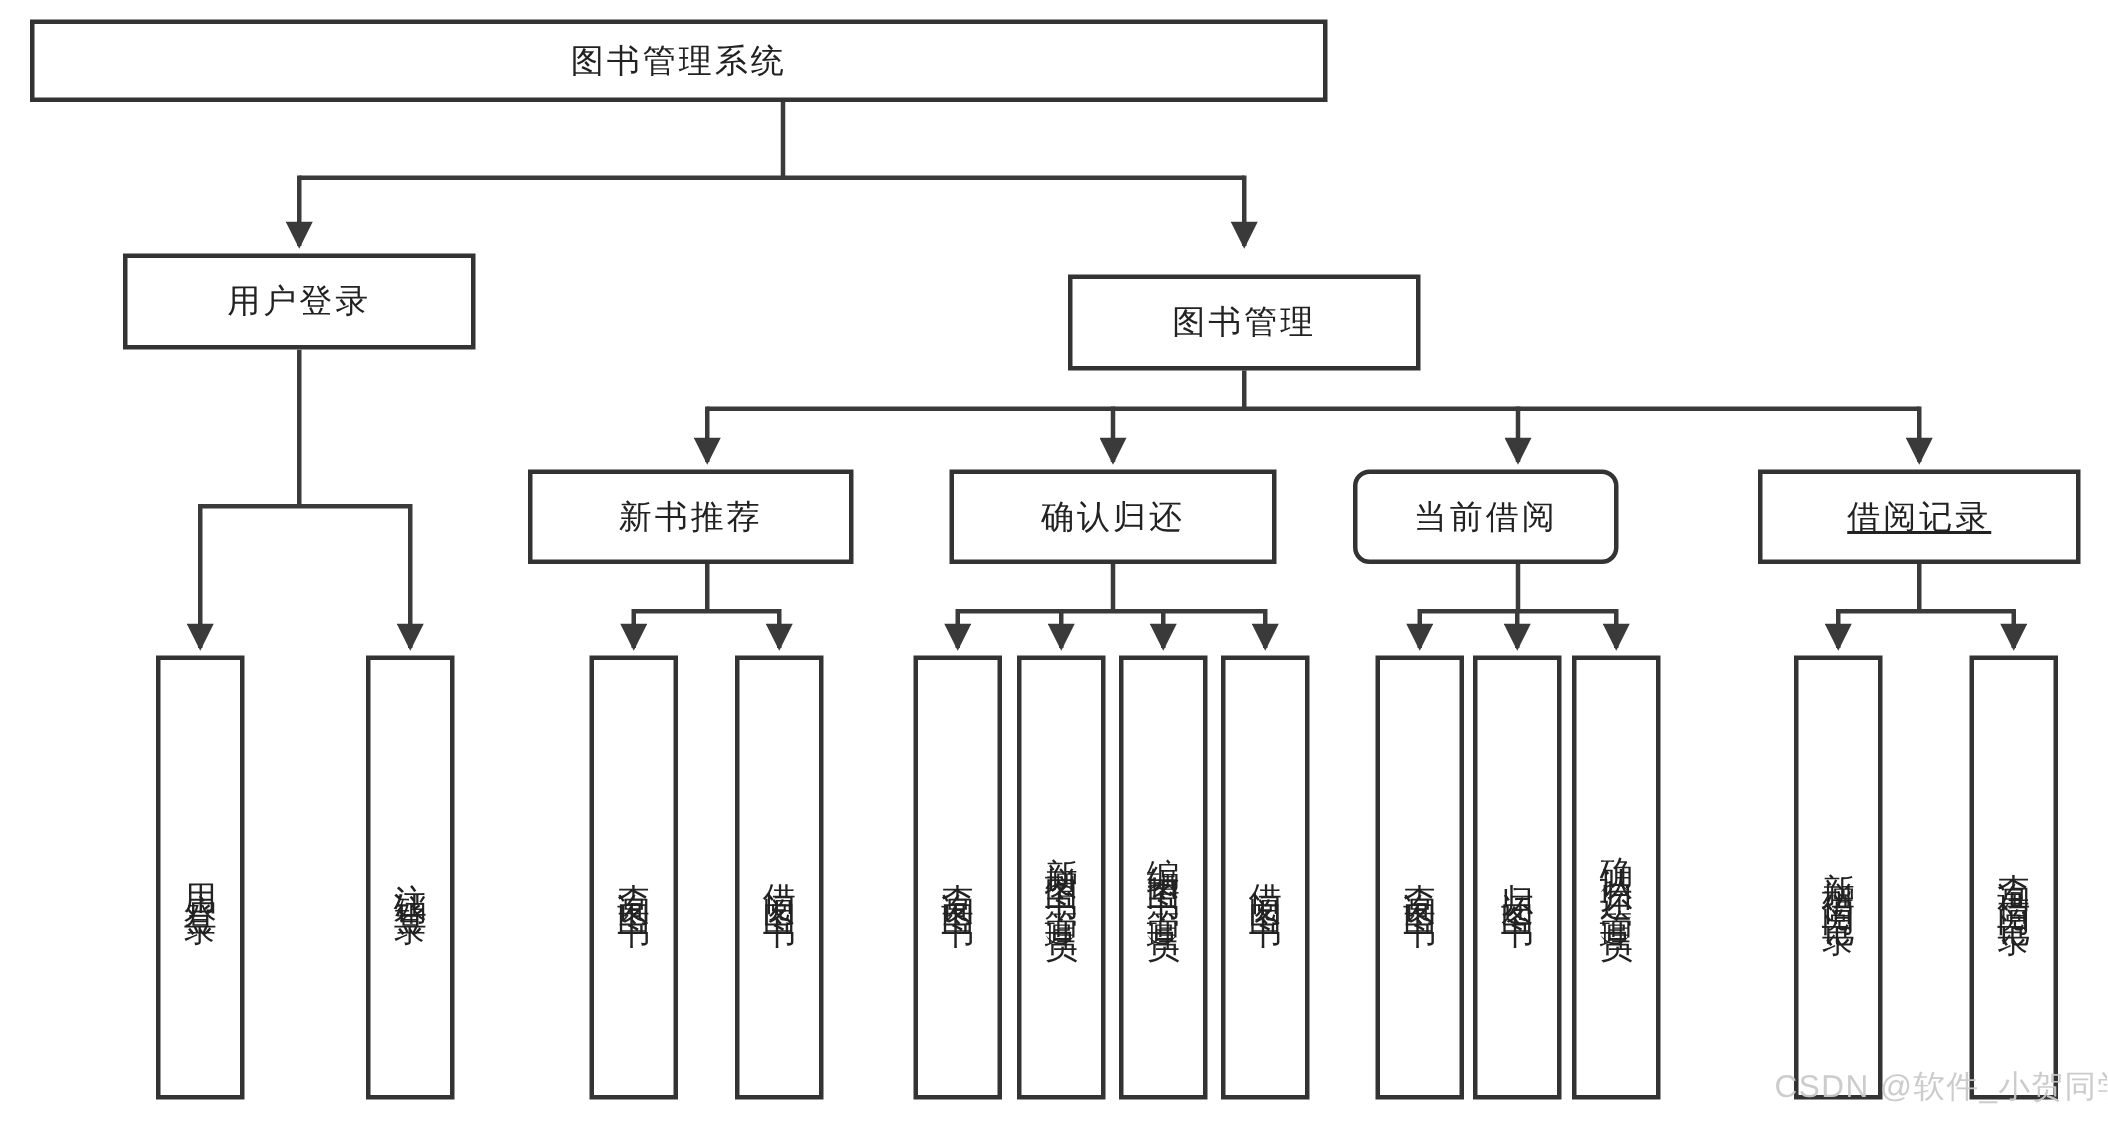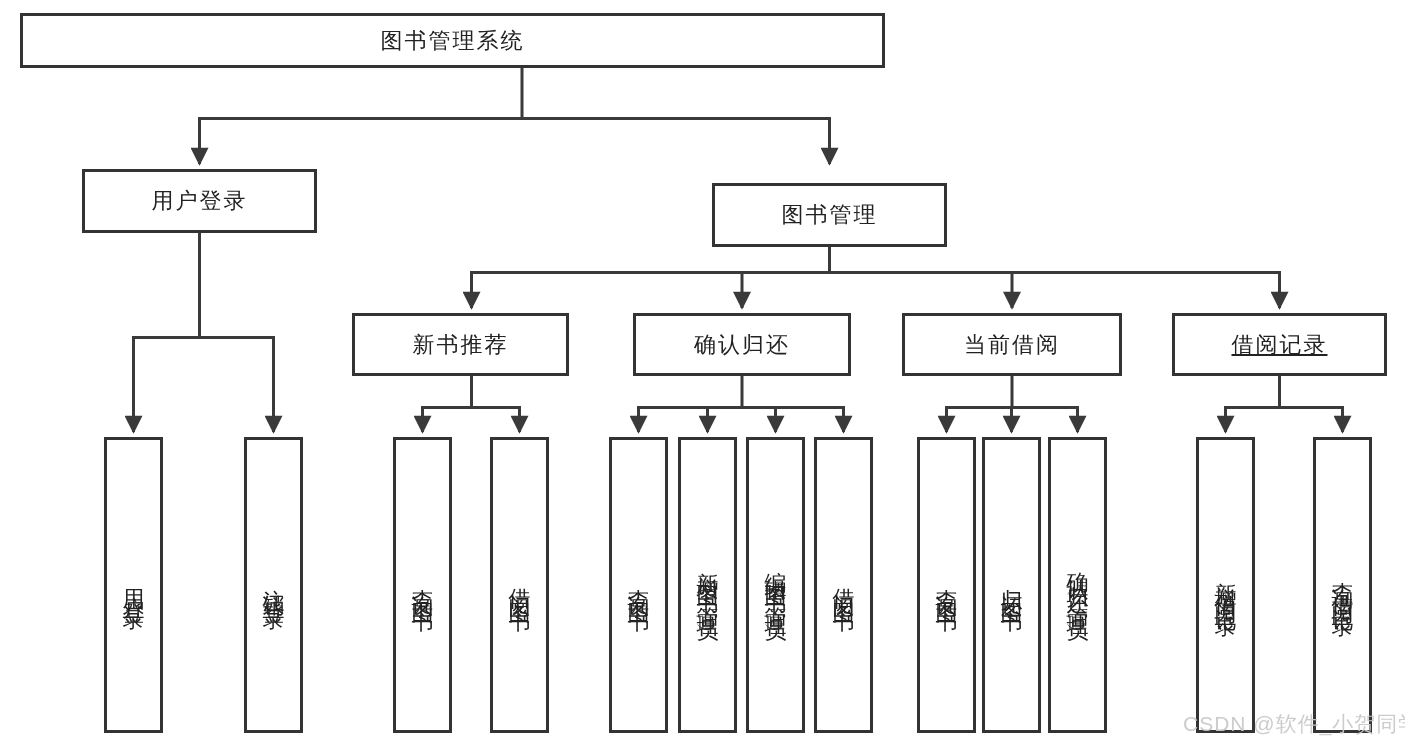--- a/index.html
+++ b/index.html
@@ -91,21 +91,21 @@
     <path class="ln" d="M1342.5 406 V432" marker-end="url(#arrow)"></path>
   </svg>
 
   <div class="node hnode" style="left:20px;top:13px;width:865px;height:55px;">图书管理系统</div>
 
   <div class="node hnode" style="left:82px;top:169px;width:235px;height:64px;">用户登录</div>
   <div class="node hnode" style="left:712px;top:169px;width:235px;height:64px;margin-top:14px;">图书管理</div>
 
   <div class="node hnode" style="left:352px;top:313px;width:217px;height:63px;">新书推荐</div>
   <div class="node hnode" style="left:633px;top:313px;width:218px;height:63px;">确认归还</div>
-  <div class="node hnode" style="left:902px;top:313px;width:220px;height:63px;">当前借阅</div>
+  <div class="node hnode" style="left:902px;top:313px;width:177px;height:63px;border-radius:11px;">当前借阅</div>
   <div class="node hnode" style="left:1172px;top:313px;width:215px;height:63px;text-decoration:underline;">借阅记录</div>
 
   <div class="node vnode" style="left:104px;">用户登录</div>
   <div class="node vnode" style="left:244px;">注销登录</div>
 
   <div class="node vnode" style="left:393px;">查询图书</div>
   <div class="node vnode" style="left:490px;">借阅图书</div>
 
   <div class="node vnode" style="left:609px;">查询图书</div>
   <div class="node vnode" style="left:678px;">新增图书（管理员）</div>

